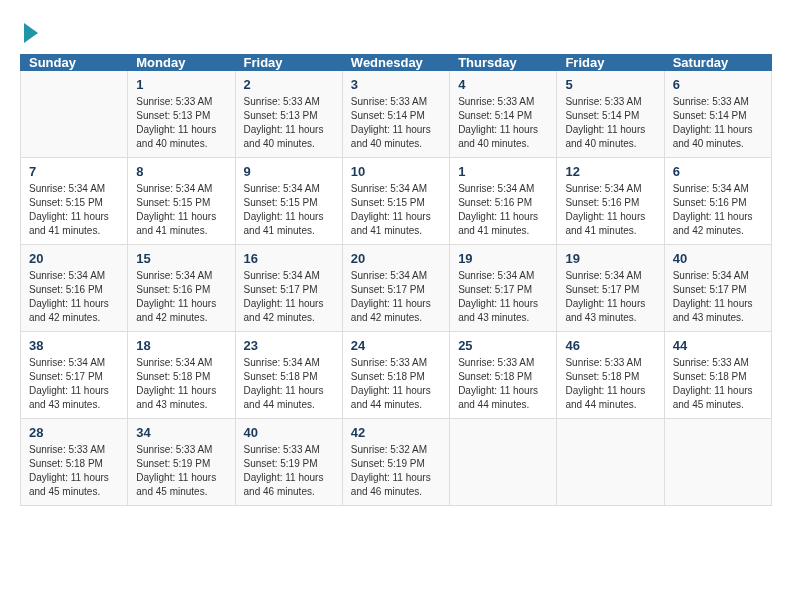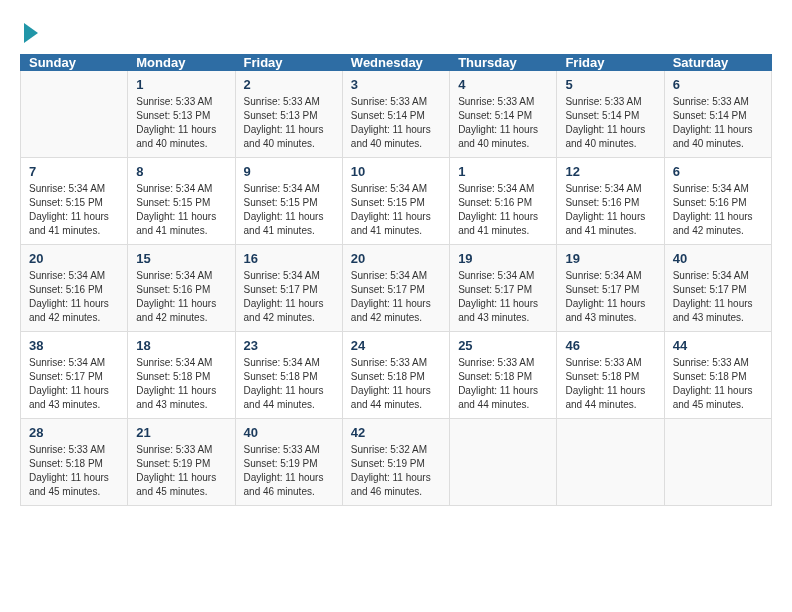--- a/index.html
+++ b/index.html
@@ -243,21 +243,21 @@
           <span class="day-num">44</span>
           <div class="day-info">Sunrise: 5:33 AM<br>Sunset: 5:18 PM<br>Daylight: 11 hours<br>and 45 minutes.</div>
         </td>
       </tr>
       <tr>
         <td>
           <span class="day-num">28</span>
           <div class="day-info">Sunrise: 5:33 AM<br>Sunset: 5:18 PM<br>Daylight: 11 hours<br>and 45 minutes.</div>
         </td>
         <td>
-          <span class="day-num">21</span>
+          <span class="day-num">34</span>
           <div class="day-info">Sunrise: 5:33 AM<br>Sunset: 5:19 PM<br>Daylight: 11 hours<br>and 45 minutes.</div>
         </td>
         <td>
           <span class="day-num">40</span>
           <div class="day-info">Sunrise: 5:33 AM<br>Sunset: 5:19 PM<br>Daylight: 11 hours<br>and 46 minutes.</div>
         </td>
         <td>
           <span class="day-num">42</span>
           <div class="day-info">Sunrise: 5:32 AM<br>Sunset: 5:19 PM<br>Daylight: 11 hours<br>and 46 minutes.</div>
         </td>

